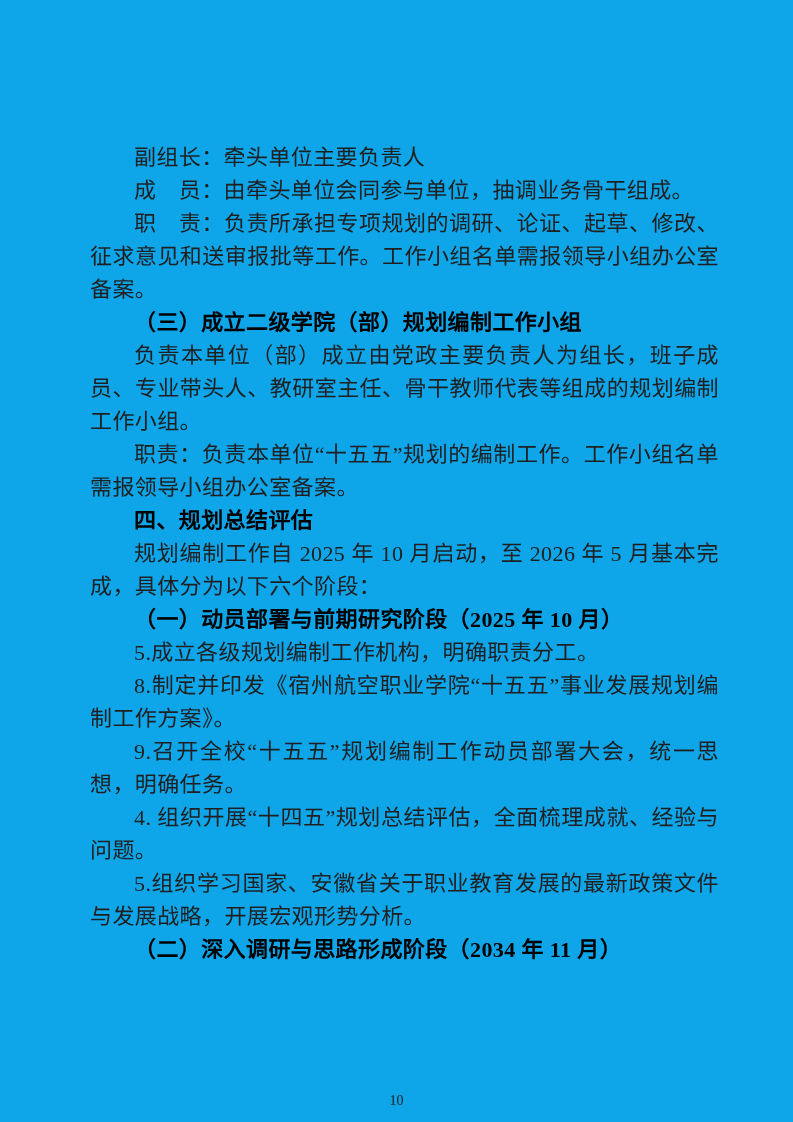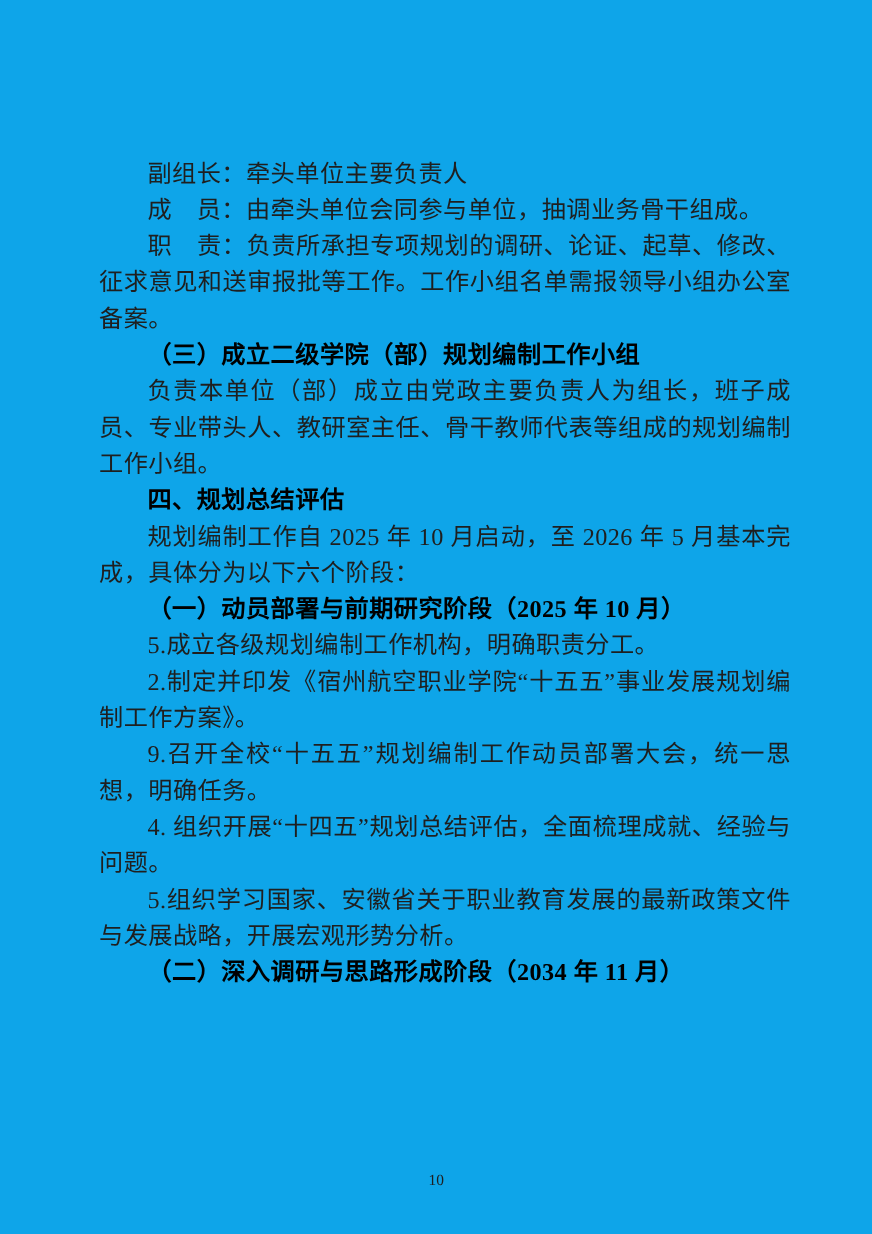--- a/index.html
+++ b/index.html
@@ -34,46 +34,47 @@
     font-weight: normal;
     word-break: break-all;
   }
   .para.heading {
     font-weight: bold;
     color: #000000;
   }
   .page-footer {
     position: absolute;
     left: 0;
-    top: 1064px;
+    top: 1091px;
     width: 793px;
     text-align: center;
   }
   .page-number {
     font-size: 14px;
     line-height: 20px;
     color: #1f1f1f;
     font-family: "Liberation Serif", "DejaVu Serif", serif;
   }
 </style>
 </head>
 <body>
 
 <div class="page">
   <div class="doc-body">
       <p class="para">副组长：牵头单位主要负责人</p>
       <p class="para">成　员：由牵头单位会同参与单位，抽调业务骨干组成。</p>
       <p class="para">职　责：负责所承担专项规划的调研、论证、起草、修改、征求意见和送审报批等工作。工作小组名单需报领导小组办公室备案。</p>
       <p class="para heading">（三）成立二级学院（部）规划编制工作小组</p>
       <p class="para">负责本单位（部）成立由党政主要负责人为组长，班子成员、专业带头人、教研室主任、骨干教师代表等组成的规划编制工作小组。</p>
+      <p class="para">职责：负责本单位“十五五”规划的编制工作。工作小组名单需报领导小组办公室备案。</p>
       <p class="para heading">四、规划总结评估</p>
       <p class="para">规划编制工作自 2025 年 10 月启动，至 2026 年 5 月基本完成，具体分为以下六个阶段：</p>
       <p class="para heading">（一）动员部署与前期研究阶段（2025 年 10 月）</p>
       <p class="para">5.成立各级规划编制工作机构，明确职责分工。</p>
-      <p class="para">2.制定并印发《宿州航空职业学院“十五五”事业发展规划编制工作方案》。</p>
+      <p class="para">8.制定并印发《宿州航空职业学院“十五五”事业发展规划编制工作方案》。</p>
       <p class="para">9.召开全校“十五五”规划编制工作动员部署大会，统一思想，明确任务。</p>
       <p class="para">4. 组织开展“十四五”规划总结评估，全面梳理成就、经验与问题。</p>
       <p class="para">5.组织学习国家、安徽省关于职业教育发展的最新政策文件与发展战略，开展宏观形势分析。</p>
       <p class="para heading">（二）深入调研与思路形成阶段（2034 年 11 月）</p>
     </div>
   <div class="page-footer">
     <span class="page-number">10</span>
   </div>
 </div>
 

